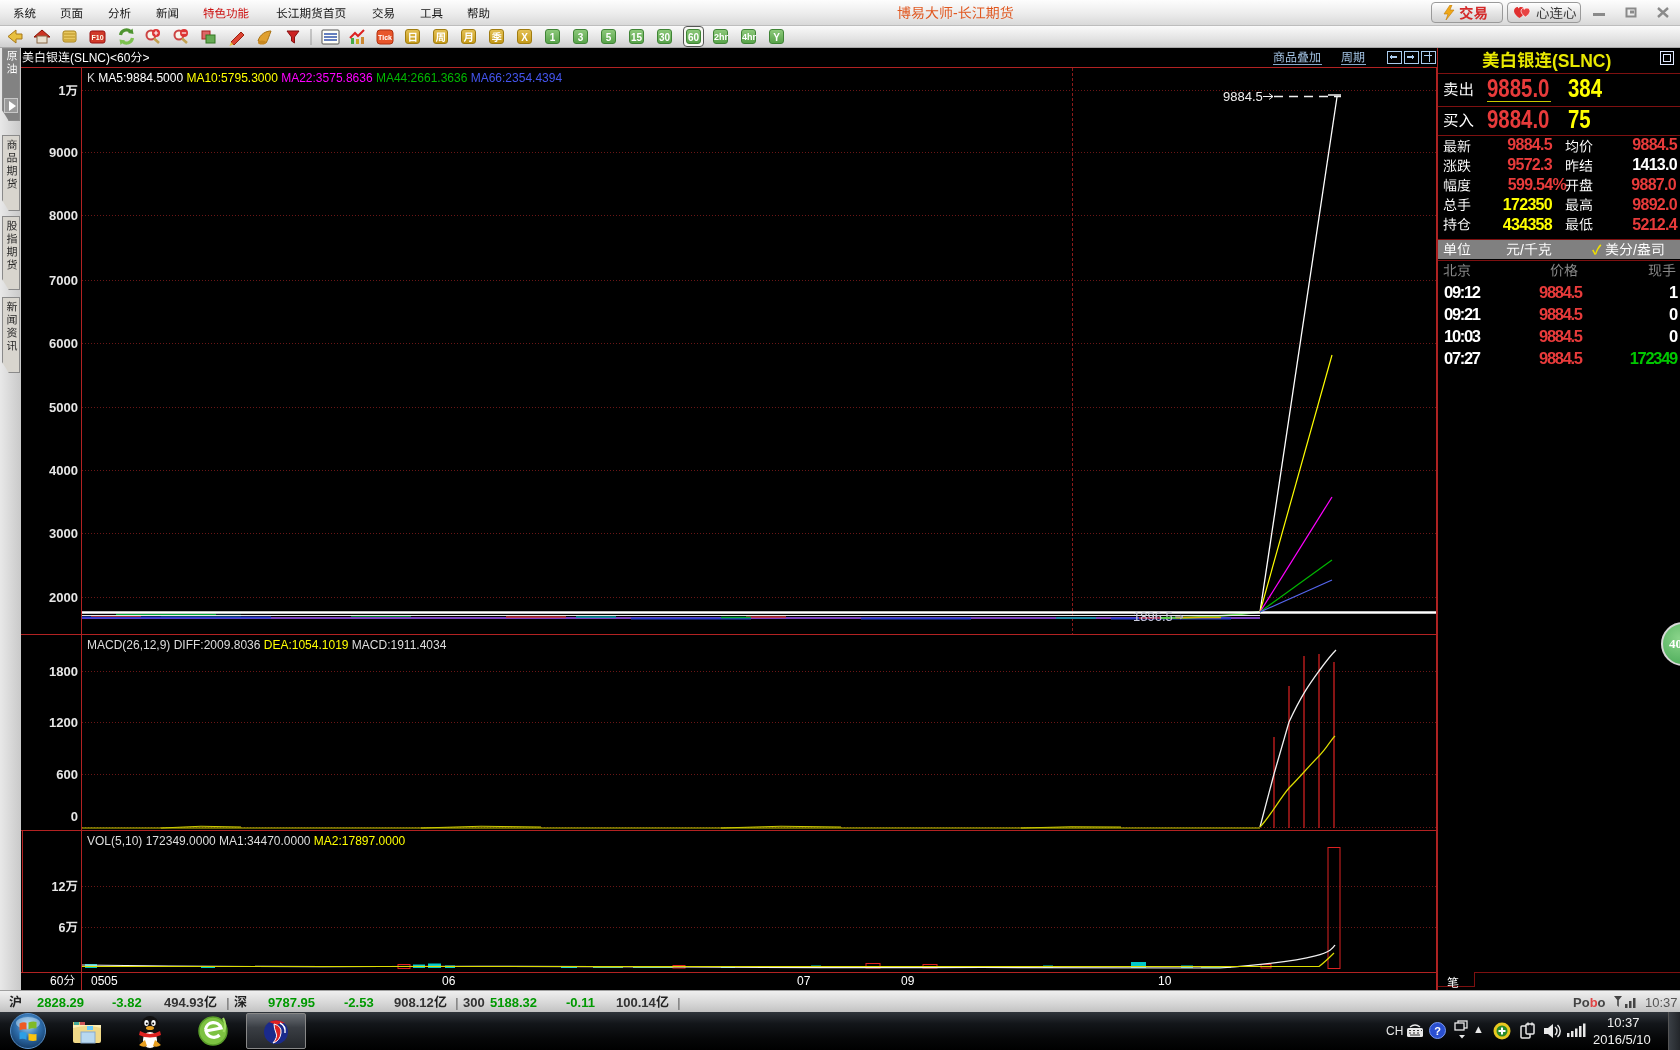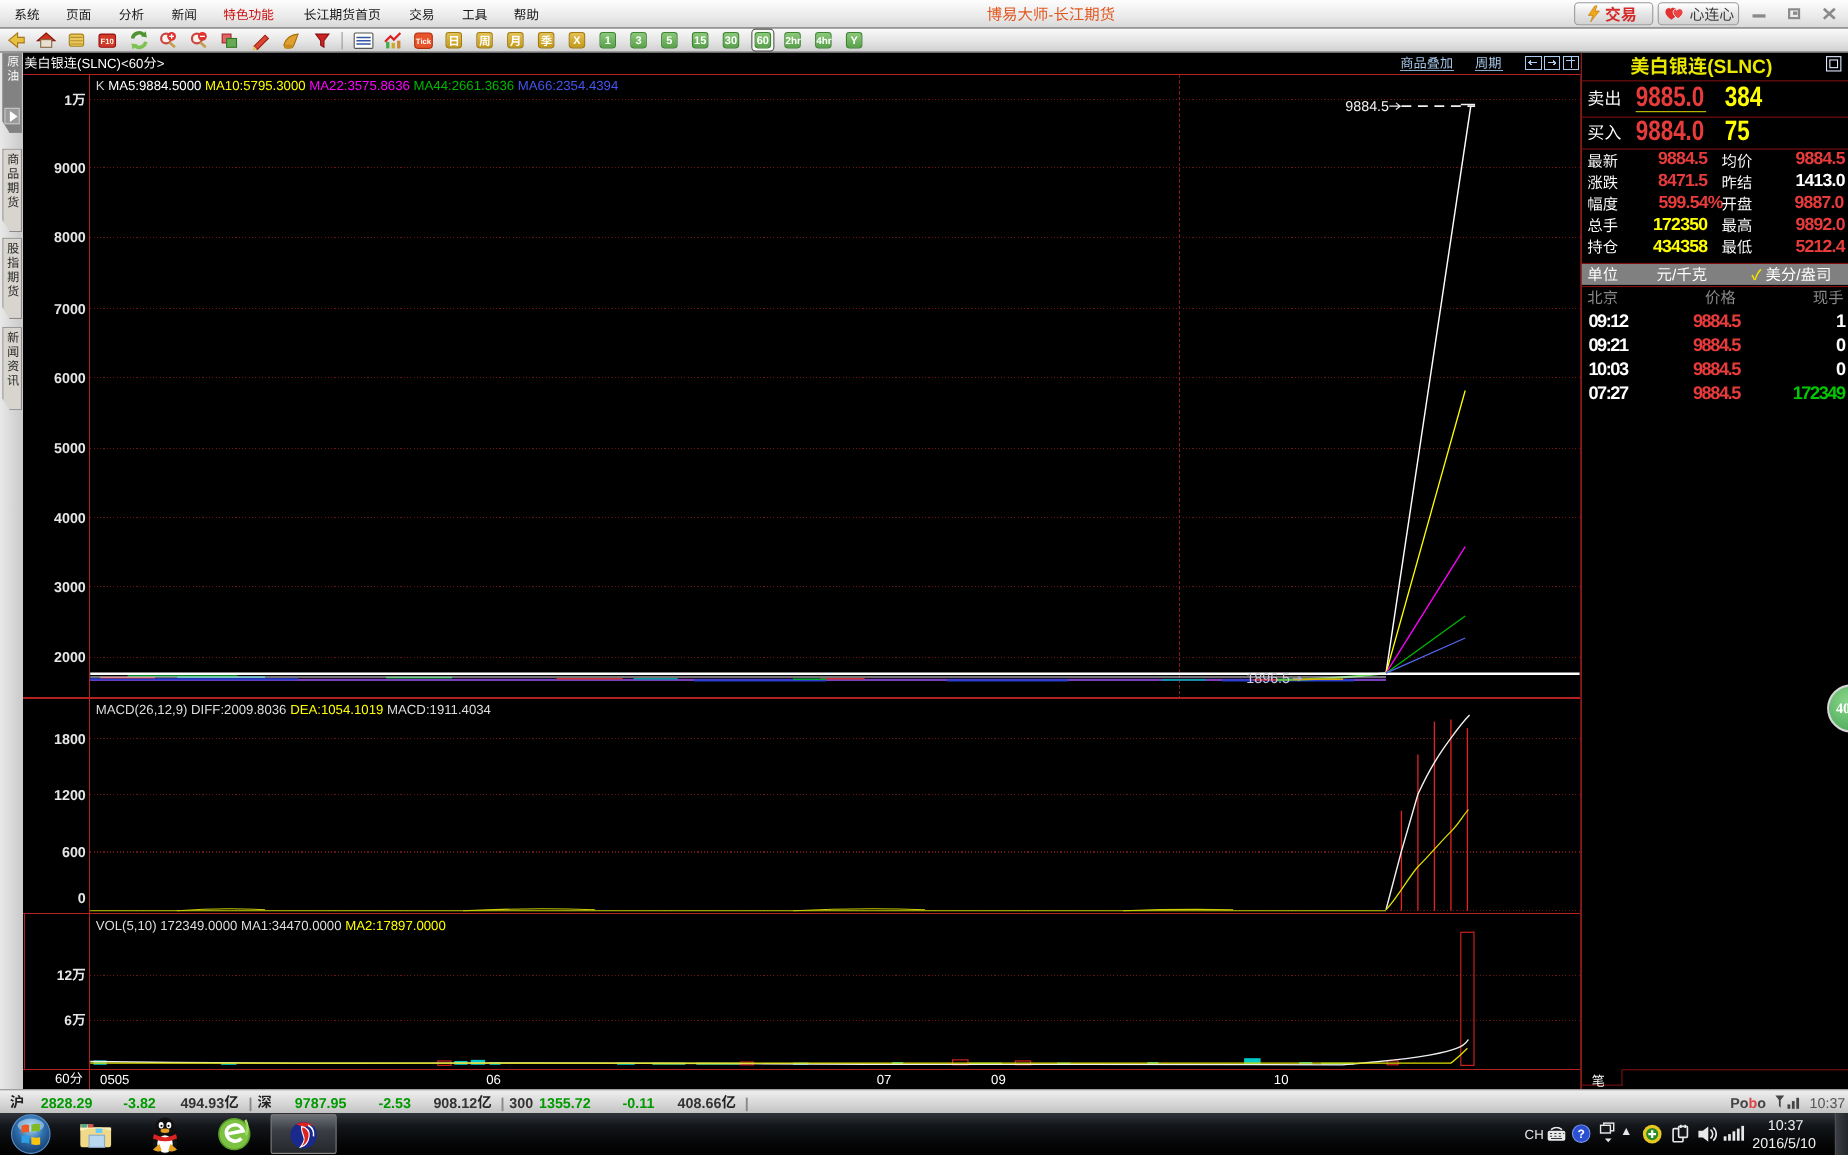--- a/index.html
+++ b/index.html
@@ -322,21 +322,21 @@
   <div class="sep" style="top:58px"></div>
   <div class="row" style="top:62px">
     <span class="abs red" style="left:49px;top:-5px;font-size:25.5px;font-weight:bold;transform:scaleX(0.8);transform-origin:0 0">9884.0</span>
     <span class="abs yellow" style="left:130px;top:-5px;font-size:25.5px;font-weight:bold;transform:scaleX(0.8);transform-origin:0 0">75</span>
       </div>
   <div class="sep" style="top:87px"></div>
 
   <div class="row" style="top:88px;font-size:16px;font-weight:bold;letter-spacing:-0.7px">
     <span class="abs red" style="right:129px;top:0px">9884.5</span>
         <span class="abs red" style="right:4px;top:0px">9884.5</span>
-    <span class="abs red" style="right:129px;top:20px">8471.5</span>
+    <span class="abs red" style="right:129px;top:20px">9572.3</span>
         <span class="abs white" style="right:4px;top:20px">1413.0</span>
     <span class="abs red" style="right:115px;top:40px">599.54%</span>
         <span class="abs red" style="right:5px;top:40px">9887.0</span>
     <span class="abs yellow" style="right:129px;top:60px">172350</span>
         <span class="abs red" style="right:4px;top:60px">9892.0</span>
     <span class="abs yellow" style="right:129px;top:80px">434358</span>
         <span class="abs red" style="right:4px;top:80px">5212.4</span>
   </div>
   <div class="sep" style="top:191px"></div>
   <div class="row" style="top:192px;height:19px;background:#808080;font-size:14px">
@@ -372,23 +372,23 @@
   <span class="abs" style="left:37px;top:4px;color:#009900">2828.29</span>
   <span class="abs" style="left:112px;top:4px;color:#009900">-3.82</span>
   <span class="abs" style="left:164px;top:4px;color:#333">494.93</span>
   <span class="abs" style="left:226px;top:4px;color:#888">|</span>
 
   <span class="abs" style="left:268px;top:4px;color:#009900">9787.95</span>
   <span class="abs" style="left:344px;top:4px;color:#009900">-2.53</span>
   <span class="abs" style="left:394px;top:4px;color:#333">908.12</span>
   <span class="abs" style="left:455px;top:4px;color:#888">|</span>
   <span class="abs" style="left:463px;top:4px;color:#333">300</span>
-  <span class="abs" style="left:490px;top:4px;color:#009900">1355.72</span>
+  <span class="abs" style="left:490px;top:4px;color:#009900">5188.32</span>
   <span class="abs" style="left:566px;top:4px;color:#009900">-0.11</span>
-  <span class="abs" style="left:616px;top:4px;color:#333">408.66</span>
+  <span class="abs" style="left:616px;top:4px;color:#333">100.14</span>
   <span class="abs" style="left:677px;top:4px;color:#888">|</span>
   <span class="abs" style="left:1573px;top:4px;color:#444">Po<span style="color:#e04444">b</span>o</span>
   <svg class="abs" style="left:1613px;top:4px" width="26" height="14" viewBox="0 0 26 14">
     <path d="M1 1 h8 l-3.2 4 v7 l-1.6 -1.5 V5 Z" fill="#444"></path>
     <rect x="12" y="9" width="2.5" height="4" fill="#444"></rect>
         <rect x="16" y="6" width="2.5" height="7" fill="#444"></rect>
         <rect x="20" y="3" width="2.5" height="10" fill="#444"></rect>
   </svg>
   <span class="abs" style="left:1645px;top:4px;color:#555;font-weight:normal">10:37</span>
 </div>

